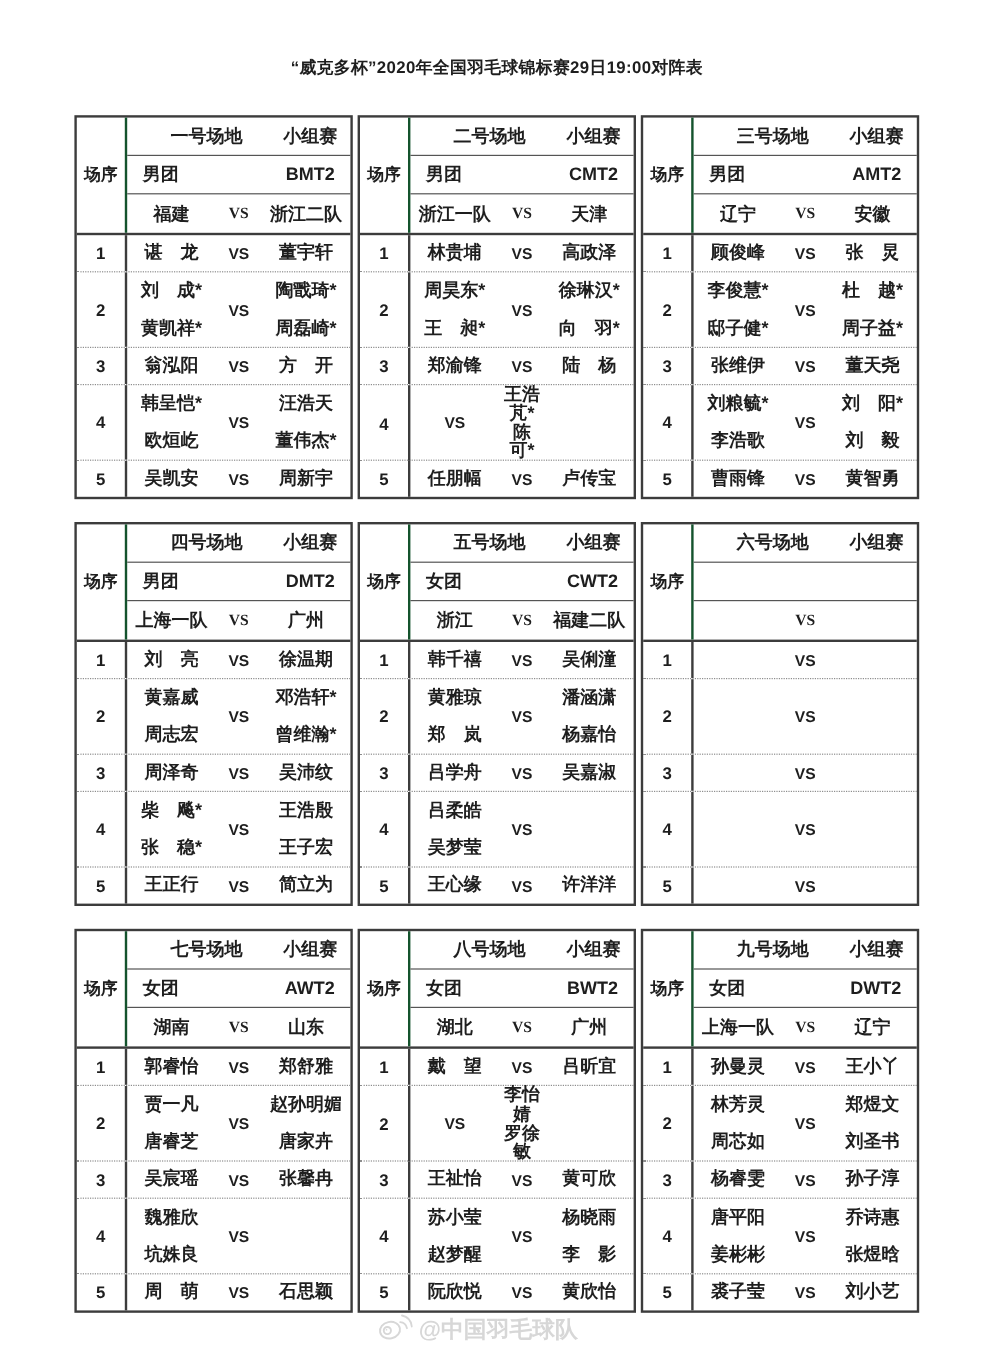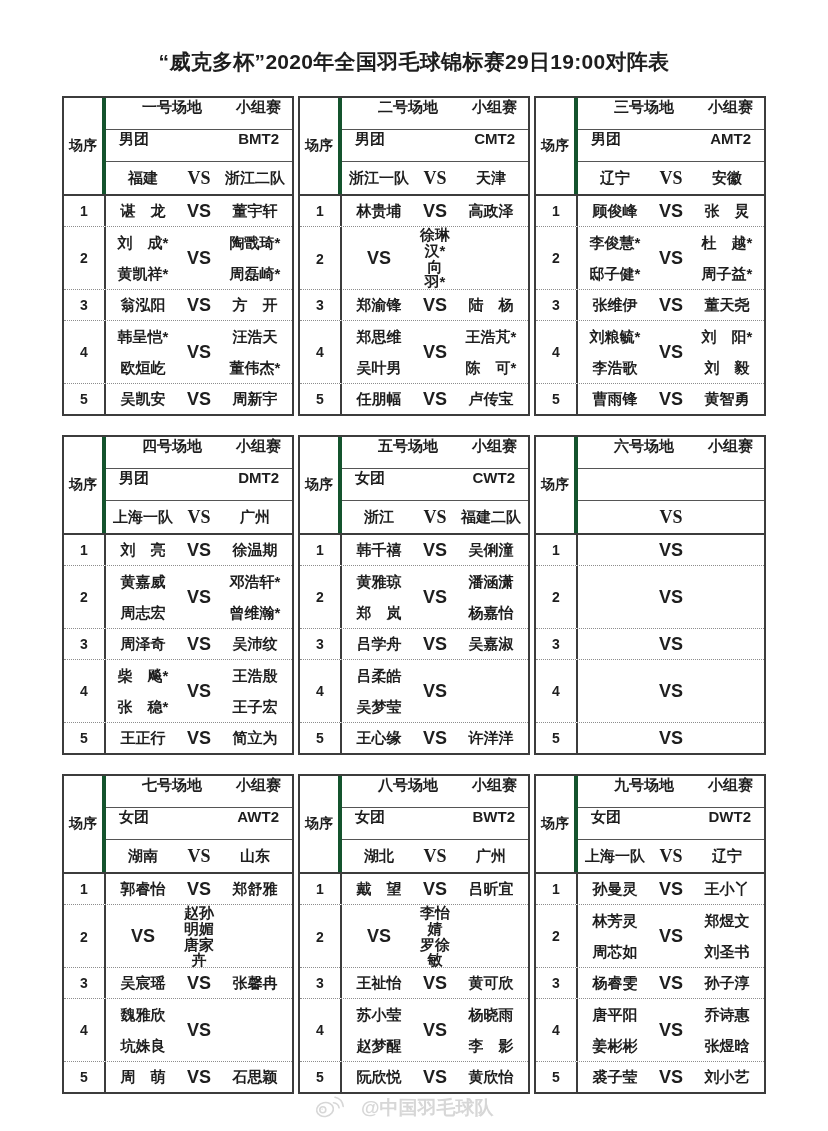--- a/index.html
+++ b/index.html
@@ -2,59 +2,59 @@
 <html><head>
 <meta charset="utf-8">
 <style>
   html,body{margin:0;padding:0;}
   body{
     position:relative;width:828px;height:1131px;background:#ffffff;
     font-family:"Liberation Sans",sans-serif;color:#1e1e1e;overflow:hidden;
   }
   .title{
     position:absolute;top:48px;left:0;width:828px;text-align:center;
-    font-size:21px;font-weight:700;letter-spacing:.3px;
+    font-size:14px;font-weight:700;letter-spacing:.3px;
   }
   .grid{
     position:absolute;left:62px;top:96px;
     display:grid;grid-template-columns:repeat(3,232px);column-gap:4px;row-gap:19px;
   }
   .court{border:2px solid #3c3c3c;background:#fff;box-sizing:border-box;}
   .hdr{
     display:grid;grid-template-columns:42px 1fr;grid-template-rows:32px 32px 32px;
     border-bottom:2px solid #3c3c3c;
   }
   .seqh{
-    grid-row:1/4;grid-column:1;border-right:4px solid #14532d;
+    grid-row:1/4;grid-column:1;border-right:2px solid #14532d;
     display:flex;align-items:center;justify-content:center;
     font-size:14px;font-weight:700;
   }
-  .hrow{grid-column:2;display:flex;font-size:15px;font-weight:700;box-sizing:border-box;}
+  .hrow{grid-column:2;display:flex;align-items:center;font-size:15px;font-weight:700;box-sizing:border-box;}
   .hrow1,.hrow2{border-bottom:1px solid #555;}
   .hrow1{justify-content:space-between;padding:0 11px 0 36px;}
   .hrow2{justify-content:space-between;padding:0 13px;}
   .hrow3{display:grid;grid-template-columns:1fr 38px 1fr;align-items:center;font-family:Liberation Serif, serif;}
   .tname{text-align:center;}
-  .vs{display:flex;align-items:center;justify-content:center;font-size:18px;font-weight:700;text-align:right;}
+  .vs{display:flex;align-items:center;justify-content:center;font-size:13px;font-weight:700;text-align:right;}
   .mrow{display:grid;grid-template-columns:42px 1fr;height:30px;}
   .mrow.dbl{height:62px;}
   .mrow + .mrow{border-top:1px dotted #8d8d8d;}
   .seq{
     border-right:2px solid #3c3c3c;display:flex;align-items:center;justify-content:center;
     font-size:14px;font-weight:700;
   }
   .pcell{display:grid;grid-template-columns:1fr 38px 1fr;height:100%;}
   .pside{
     display:flex;flex-direction:column;justify-content:space-around;
     text-align:center;font-size:15px;font-weight:700;
   }
   .pname{line-height:1.05;}
   .watermark{
     position:absolute;left:314px;top:1094px;height:28px;
-    display:flex;align-items:center;gap:17px;
+    display:flex;align-items:center;gap:5px;
     color:#d7d7d7;font-size:19px;font-weight:700;
   }
 </style>
 </head>
 <body>
 
 <div class="title">“威克多杯”2020年全国羽毛球锦标赛29日19:00对阵表</div>
 
 <div class="grid" id="courts-grid">
   <div class="court">
@@ -168,20 +168,24 @@
             </span>
             <span class="vs">VS</span>
             <span class="pside">
               <span class="pname">高政泽</span>
             </span>
           </div>
         </div>
         <div class="mrow dbl">
           <div class="seq">2</div>
           <div class="pcell">
+            <span class="pside">
+              <span class="pname">周昊东*</span>
+              <span class="pname">王　昶*</span>
+            </span>
             <span class="vs">VS</span>
             <span class="pside">
               <span class="pname">徐琳汉*</span>
               <span class="pname">向　羽*</span>
             </span>
           </div>
         </div>
         <div class="mrow">
           <div class="seq">3</div>
           <div class="pcell">
@@ -190,24 +194,20 @@
             </span>
             <span class="vs">VS</span>
             <span class="pside">
               <span class="pname">陆　杨</span>
             </span>
           </div>
         </div>
         <div class="mrow dbl">
           <div class="seq">4</div>
           <div class="pcell">
-            <span class="pside">
-              <span class="pname">郑思维</span>
-              <span class="pname">吴叶男</span>
-            </span>
             <span class="vs">VS</span>
             <span class="pside">
               <span class="pname">王浩芃*</span>
               <span class="pname">陈　可*</span>
             </span>
           </div>
         </div>
         <div class="mrow">
           <div class="seq">5</div>
           <div class="pcell">
@@ -585,20 +585,24 @@
             </span>
             <span class="vs">VS</span>
             <span class="pside">
               <span class="pname">郑舒雅</span>
             </span>
           </div>
         </div>
         <div class="mrow dbl">
           <div class="seq">2</div>
           <div class="pcell">
+            <span class="pside">
+              <span class="pname">贾一凡</span>
+              <span class="pname">唐睿芝</span>
+            </span>
             <span class="vs">VS</span>
             <span class="pside">
               <span class="pname">赵孙明媚</span>
               <span class="pname">唐家卉</span>
             </span>
           </div>
         </div>
         <div class="mrow">
           <div class="seq">3</div>
           <div class="pcell">

